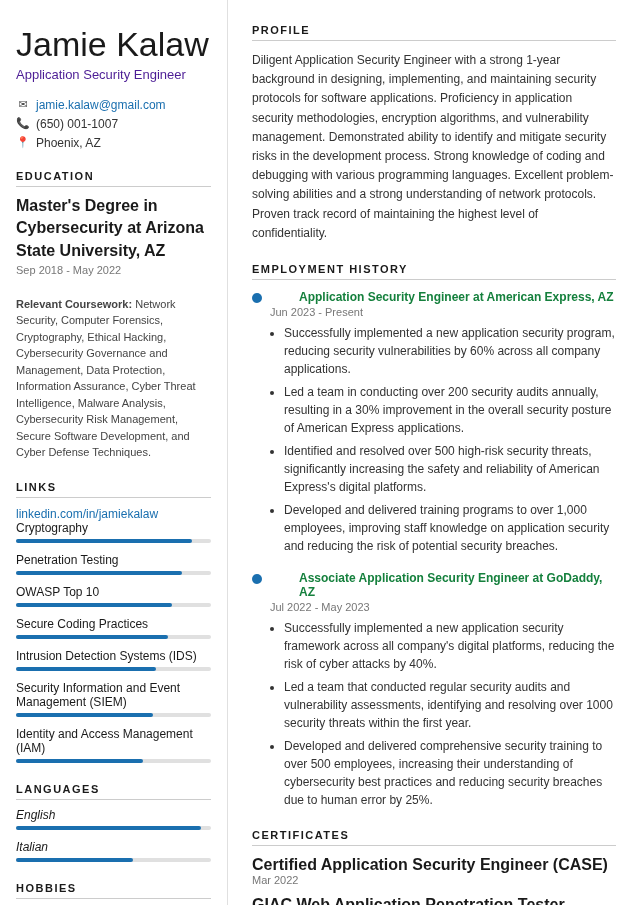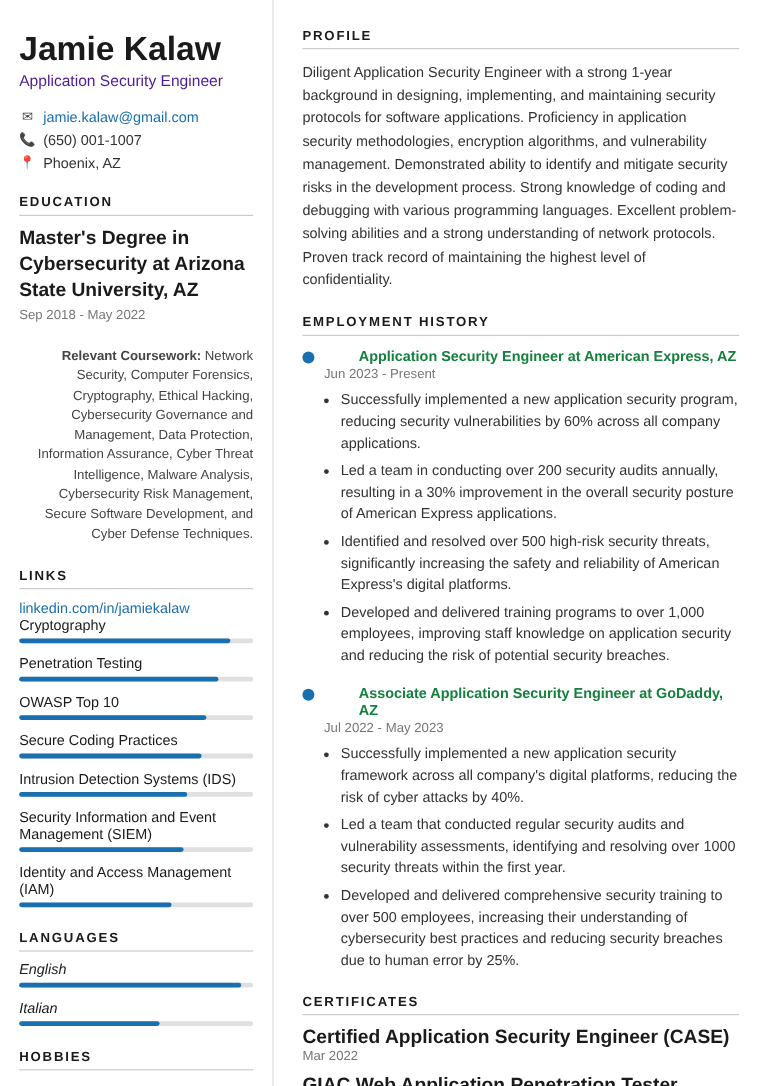--- a/index.html
+++ b/index.html
@@ -20,22 +20,22 @@
     }
     
     .sidebar {
       width: 228px;
       min-width: 228px;
       background: white;
       padding: 24px 16px 24px 16px;
       border-right: 1px solid #e0e0e0;
     }
     .name {
-      font-size: 28px;
-      font-weight: bold;
+      font-size: 34px;
+      font-weight: normal;
       color: #1a1a1a;
       line-height: 1.2;
     }
     .job-title {
       font-size: 13px;
       color: #4c1d95;
       margin-top: 2px;
       margin-bottom: 16px;
     }
     .contact-item {
@@ -79,21 +79,20 @@
     .edu-dates {
       font-size: 11px;
       color: #777;
       margin-top: 2px;
       margin-bottom: 20px;
     }
     .edu-coursework {
       font-size: 11px;
       color: #444;
       line-height: 1.5;
-      text-align: right;
     }
     .link-item a {
       color: #1a6faf;
       text-decoration: none;
       font-size: 12px;
     }
     .skill-item {
       margin-bottom: 10px;
     }
     .skill-name {

